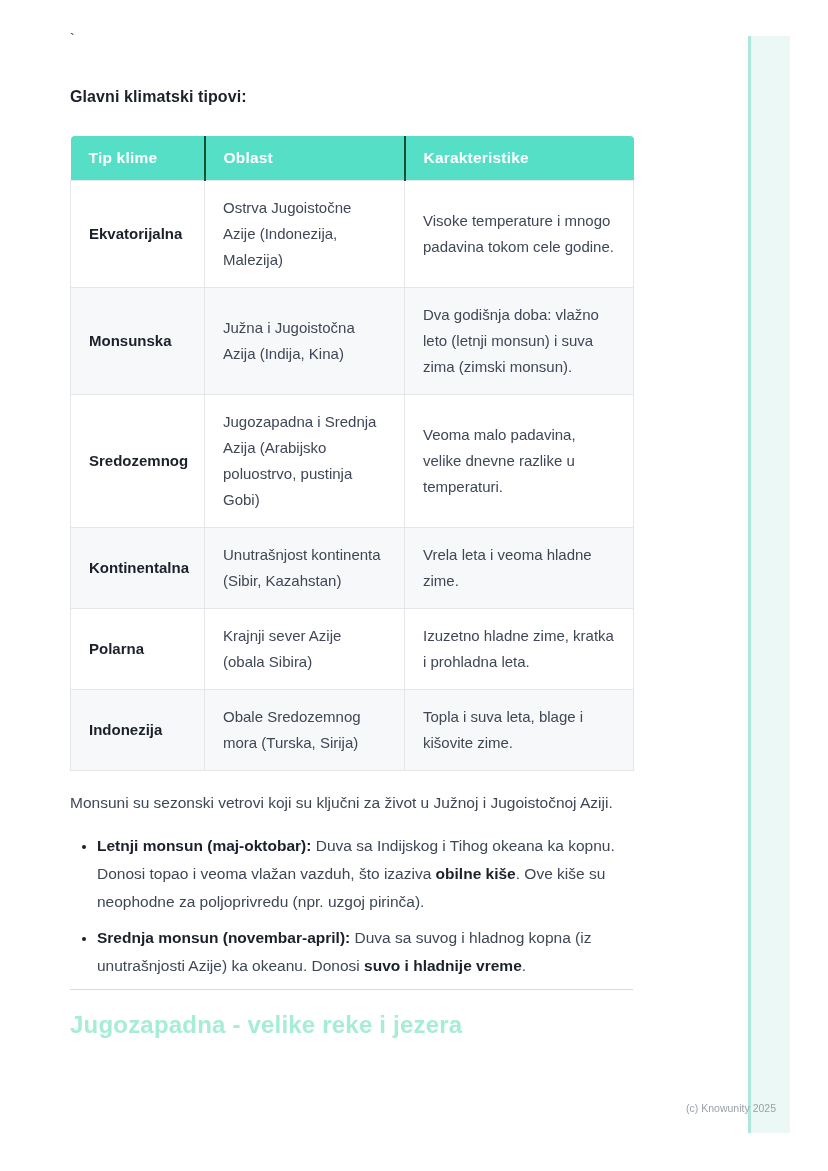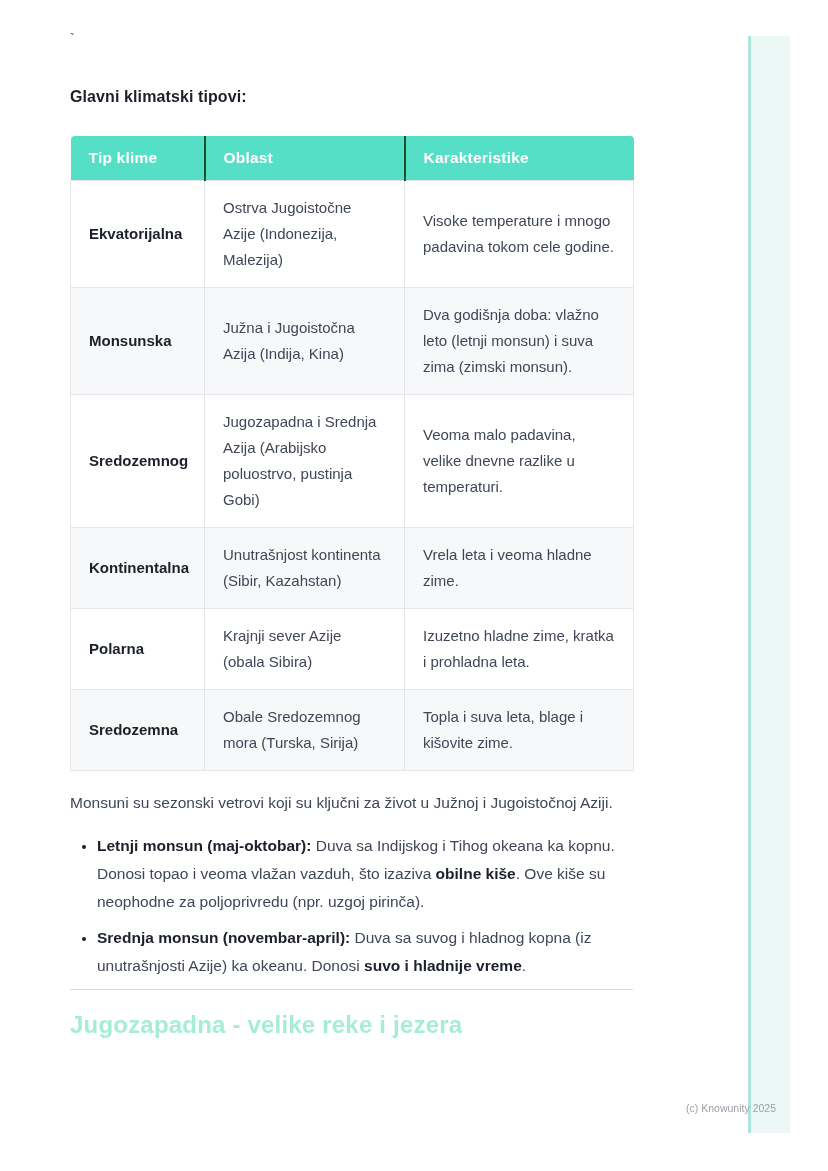--- a/index.html
+++ b/index.html
@@ -169,21 +169,21 @@
         <td class="tip">Kontinentalna</td>
         <td>Unutrašnjost kontinenta (Sibir, Kazahstan)</td>
         <td>Vrela leta i veoma hladne zime.</td>
       </tr>
       <tr class="h-80">
         <td class="tip">Polarna</td>
         <td>Krajnji sever Azije (obala Sibira)</td>
         <td>Izuzetno hladne zime, kratka i prohladna leta.</td>
       </tr>
       <tr class="h-80 alt">
-        <td class="tip">Sredozemna</td>
+        <td class="tip">Indonezija</td>
         <td>Obale Sredozemnog mora (Turska, Sirija)</td>
         <td>Topla i suva leta, blage i kišovite zime.</td>
       </tr>
     </tbody>
   </table>
 
 
   <p class="intro">Monsuni su sezonski vetrovi koji su ključni za život u Južnoj i Jugoistočnoj Aziji.</p>
 
   <ul class="monsoon-list">

